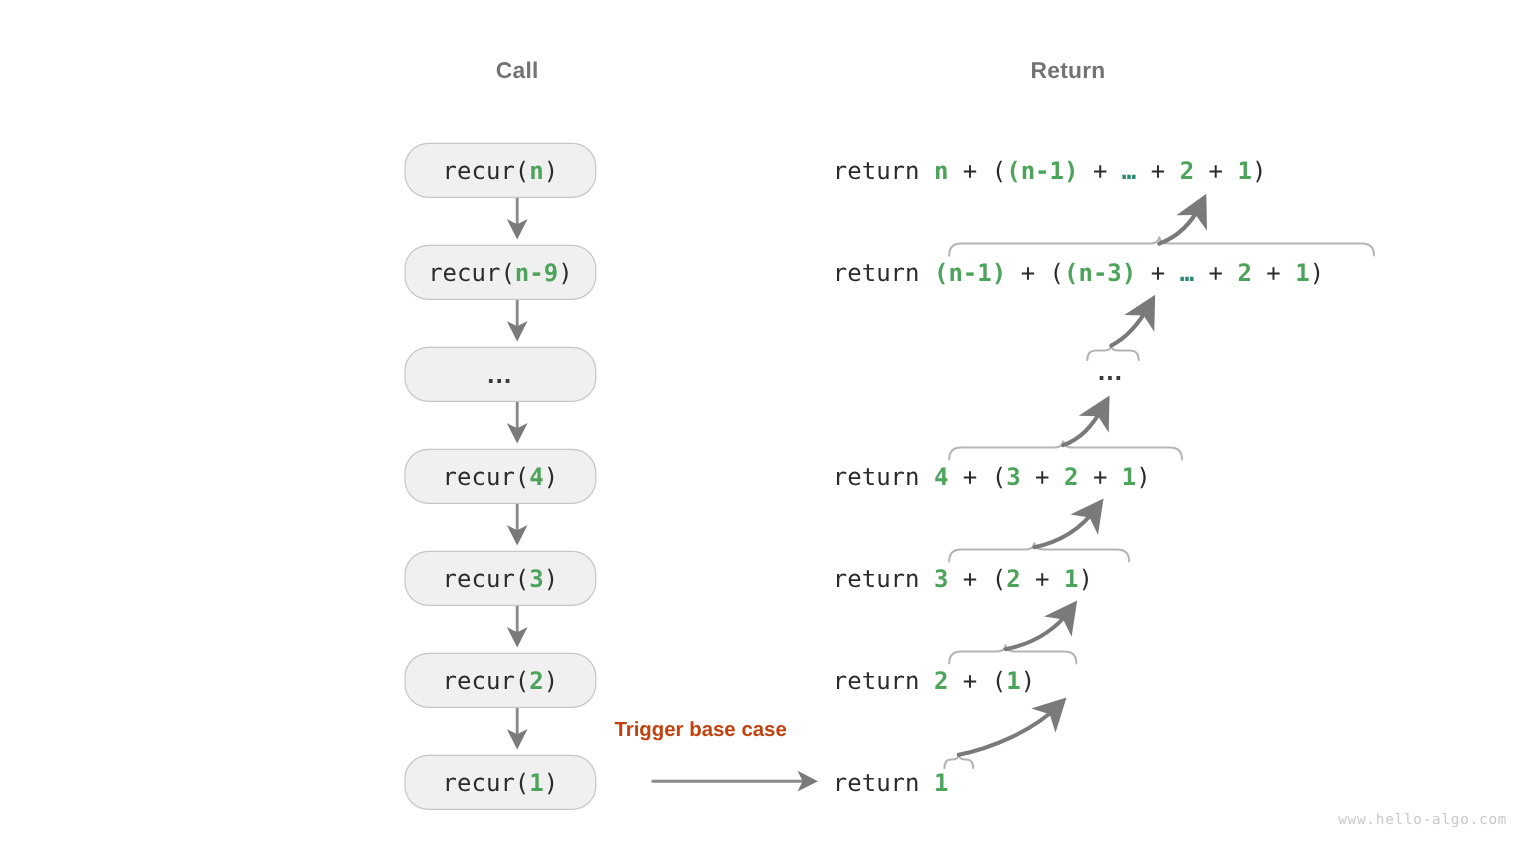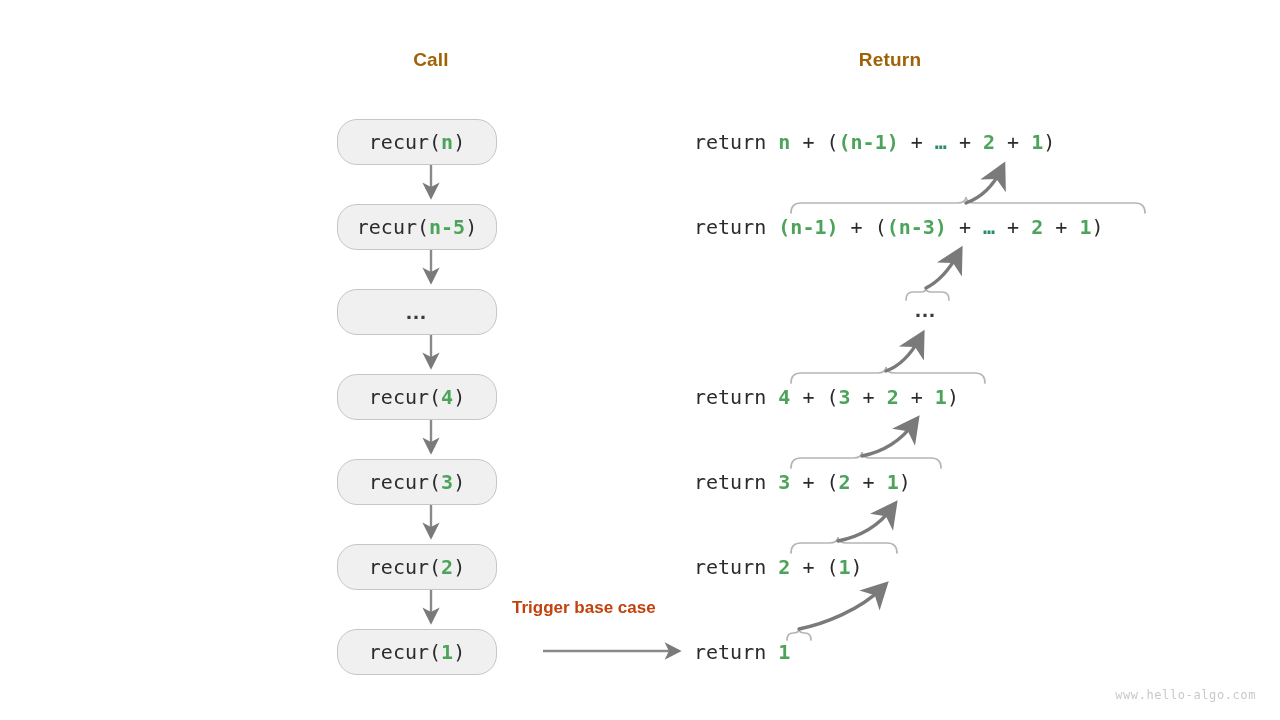--- a/index.html
+++ b/index.html
@@ -21,21 +21,21 @@
     width: 1280px;
     height: 720px;
   }
 
   
   .col-head {
     position: absolute;
     font-family: "Liberation Sans", sans-serif;
     font-weight: bold;
     font-size: 19px;
-    color: #a16207;
+    color: #737373;
     letter-spacing: .2px;
     white-space: nowrap;
     transform: translateX(-50%);
   }
   #head-call   { left: 431px; top: 49px; }
   #head-return { left: 890px; top: 49px; }
 
   
   .call-box {
     position: absolute;
@@ -101,21 +101,21 @@
     font-weight: bold;
     font-size: 17px;
     color: #c2410c;
     white-space: nowrap;
   }
 
   
   #watermark {
     position: absolute;
     right: 24px;
-    bottom: 18px;
+    bottom: 30px;
     font-family: "DejaVu Sans Mono", monospace;
     font-size: 12px;
     color: #c9c9c9;
     letter-spacing: .6px;
     white-space: nowrap;
   }
 
   svg.overlay {
     position: absolute;
     left: 0; top: 0;
@@ -127,21 +127,21 @@
 </head>
 <body>
 
 <div id="stage">
 
   <div class="col-head" id="head-call">Call</div>
   <div class="col-head" id="head-return">Return</div>
 
   <div id="call-stack">
       <div class="call-box" style="top: 119px;"><span>recur(</span><span class="g">n</span><span>)</span></div>
-      <div class="call-box" style="top: 204px;"><span>recur(</span><span class="g">n-5</span><span>)</span></div>
+      <div class="call-box" style="top: 204px;"><span>recur(</span><span class="g">n-9</span><span>)</span></div>
       <div class="call-box dots" style="top: 289px;"><span>…</span></div>
       <div class="call-box" style="top: 374px;"><span>recur(</span><span class="g">4</span><span>)</span></div>
       <div class="call-box" style="top: 459px;"><span>recur(</span><span class="g">3</span><span>)</span></div>
       <div class="call-box" style="top: 544px;"><span>recur(</span><span class="g">2</span><span>)</span></div>
       <div class="call-box" style="top: 629px;"><span>recur(</span><span class="g">1</span><span>)</span></div>
     </div>
 
   <div id="return-list">
       <div class="ret-row" style="top: 127px;"><span class="kw">return </span><span class="g">n</span><span class="expr"> + (</span><span class="g">(n-1)</span><span class="expr"> + </span><span class="el">…</span><span class="expr"> + </span><span class="g">2</span><span class="expr"> + </span><span class="g">1</span><span class="expr">)</span></div>
       <div class="ret-row" style="top: 212px;"><span class="kw">return </span><span class="g">(n-1)</span><span class="expr"> + (</span><span class="g">(n-3)</span><span class="expr"> + </span><span class="el">…</span><span class="expr"> + </span><span class="g">2</span><span class="expr"> + </span><span class="g">1</span><span class="expr">)</span></div>

